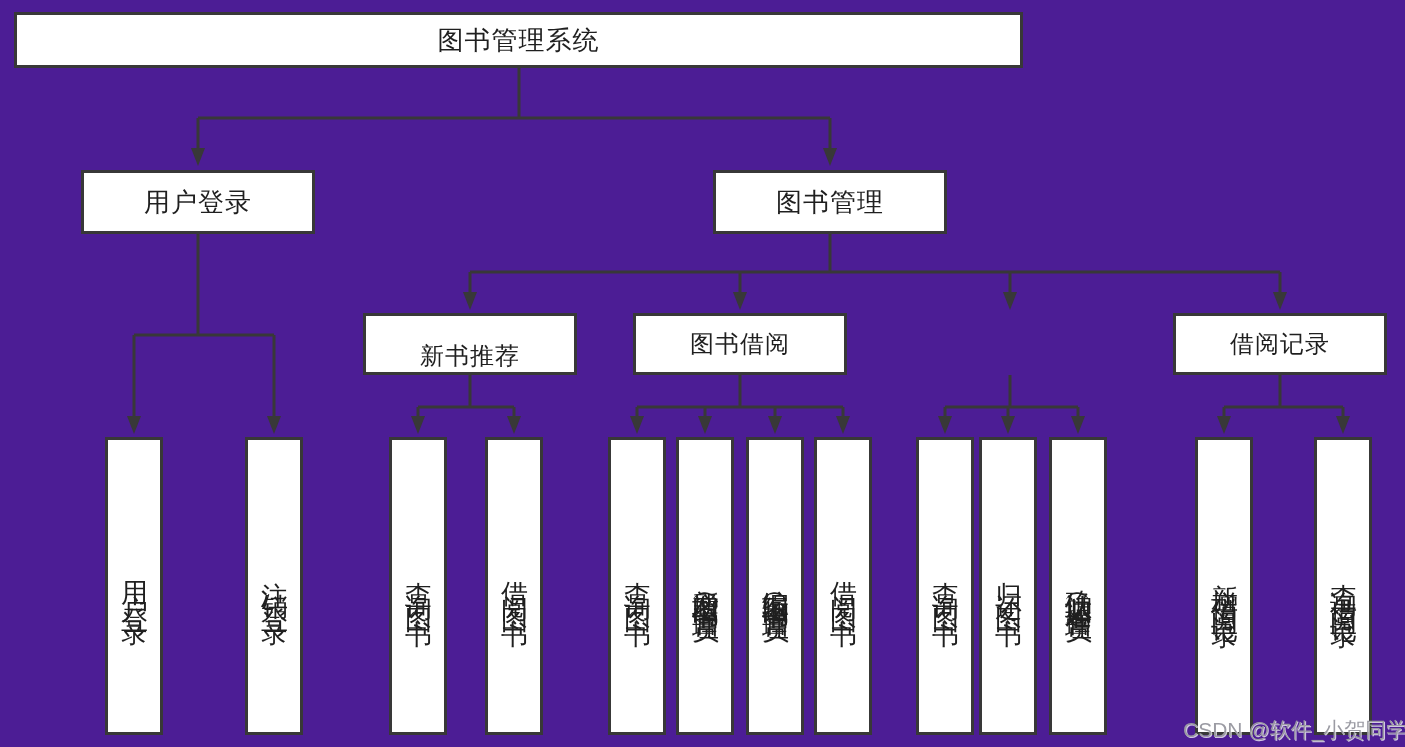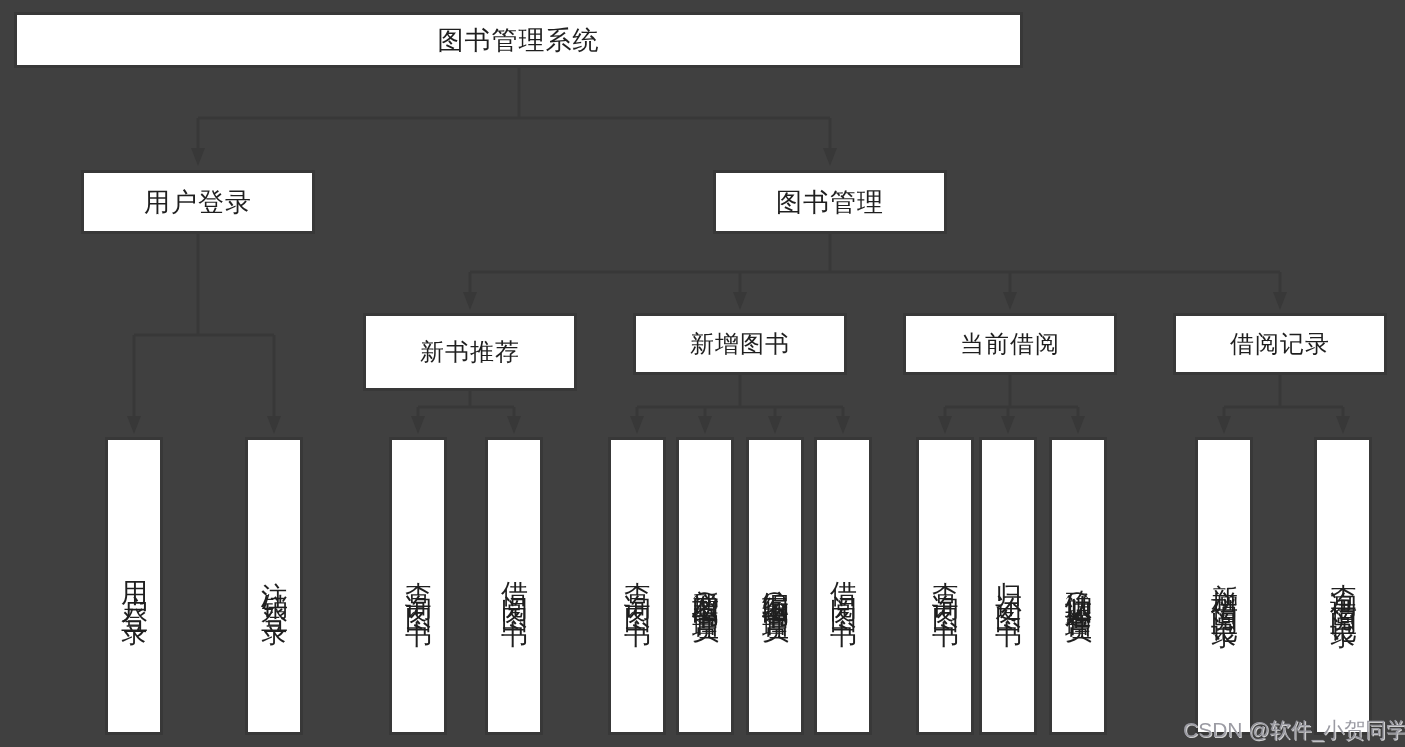--- a/index.html
+++ b/index.html
@@ -1,17 +1,17 @@
 <!DOCTYPE html>
 <html><head>
 <meta charset="utf-8">
 <style>
   html,body{margin:0;padding:0;background:#ffffff;}
   body{font-family:"Liberation Sans", sans-serif;}
-  .stage{position:relative;width:1405px;height:747px;background:#404040;overflow:hidden;}
+  .stage{position:relative;width:1405px;height:747px;background:#4c1d95;overflow:hidden;}
   .connectors{position:absolute;left:0;top:0;width:1405px;height:747px;pointer-events:none;}
   .box{
     position:absolute;box-sizing:border-box;background:#ffffff;
     border:3px solid #383838;display:flex;align-items:center;justify-content:center;
     color:#1f1f1f;
   }
   .hlabel{font-size:26px;letter-spacing:1px;white-space:nowrap;}
   .h2label{font-size:24px;letter-spacing:1px;white-space:nowrap;}
   .leaf{width:58px;top:437px;height:298px;}
   .vlabel{
@@ -69,28 +69,25 @@
     <span class="hlabel">图书管理系统</span>
   </div>
 
   <div class="box" style="left:81px;top:170px;width:234px;height:64px;">
     <span class="hlabel">用户登录</span>
   </div>
   <div class="box" style="left:713px;top:170px;width:234px;height:64px;text-align:center;">
     <span class="hlabel">图书管理</span>
   </div>
 
-  <div class="box" style="left:363px;top:313px;width:214px;height:78px;">
+  <div class="box" style="left:363px;top:313px;width:214px;height:62px;align-items:flex-end;">
     <span class="h2label">新书推荐</span>
   </div>
   <div class="box" style="left:633px;top:313px;width:214px;height:62px;">
-    <span class="h2label">新增图书</span>
-  </div>
-  <div class="box" style="left:903px;top:313px;width:214px;height:62px;">
-    <span class="h2label">当前借阅</span>
+    <span class="h2label">图书借阅</span>
   </div>
   <div class="box" style="left:1173px;top:313px;width:214px;height:62px;">
     <span class="h2label">借阅记录</span>
   </div>
 
   <div class="box leaf" style="left:105px;">
     <span class="vlabel gap-lg">用户登录</span>
   </div>
   <div class="box leaf" style="left:245px;">
     <span class="vlabel gap-lg">注销登录</span>

